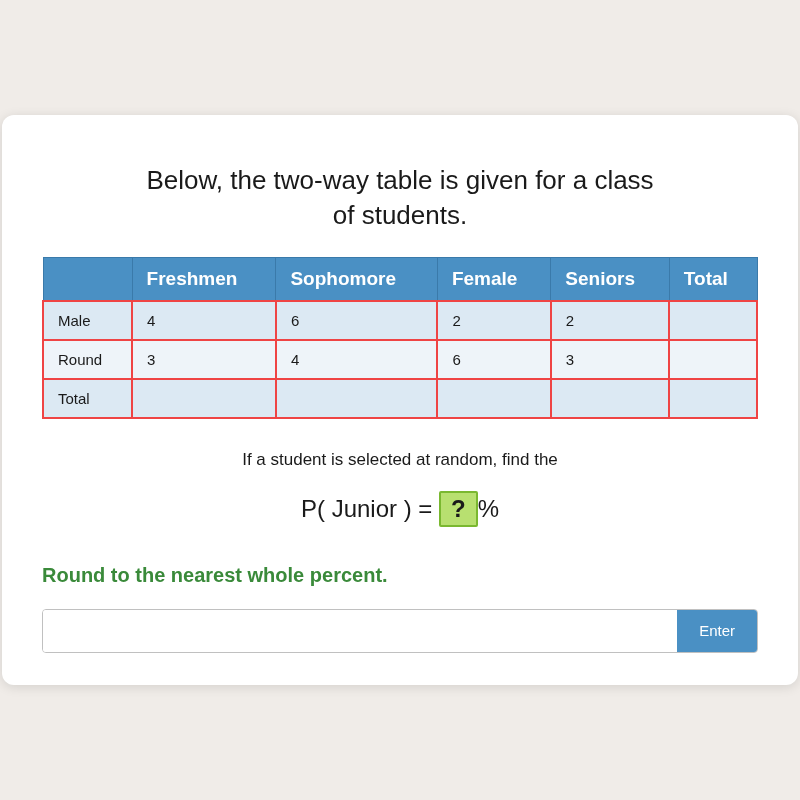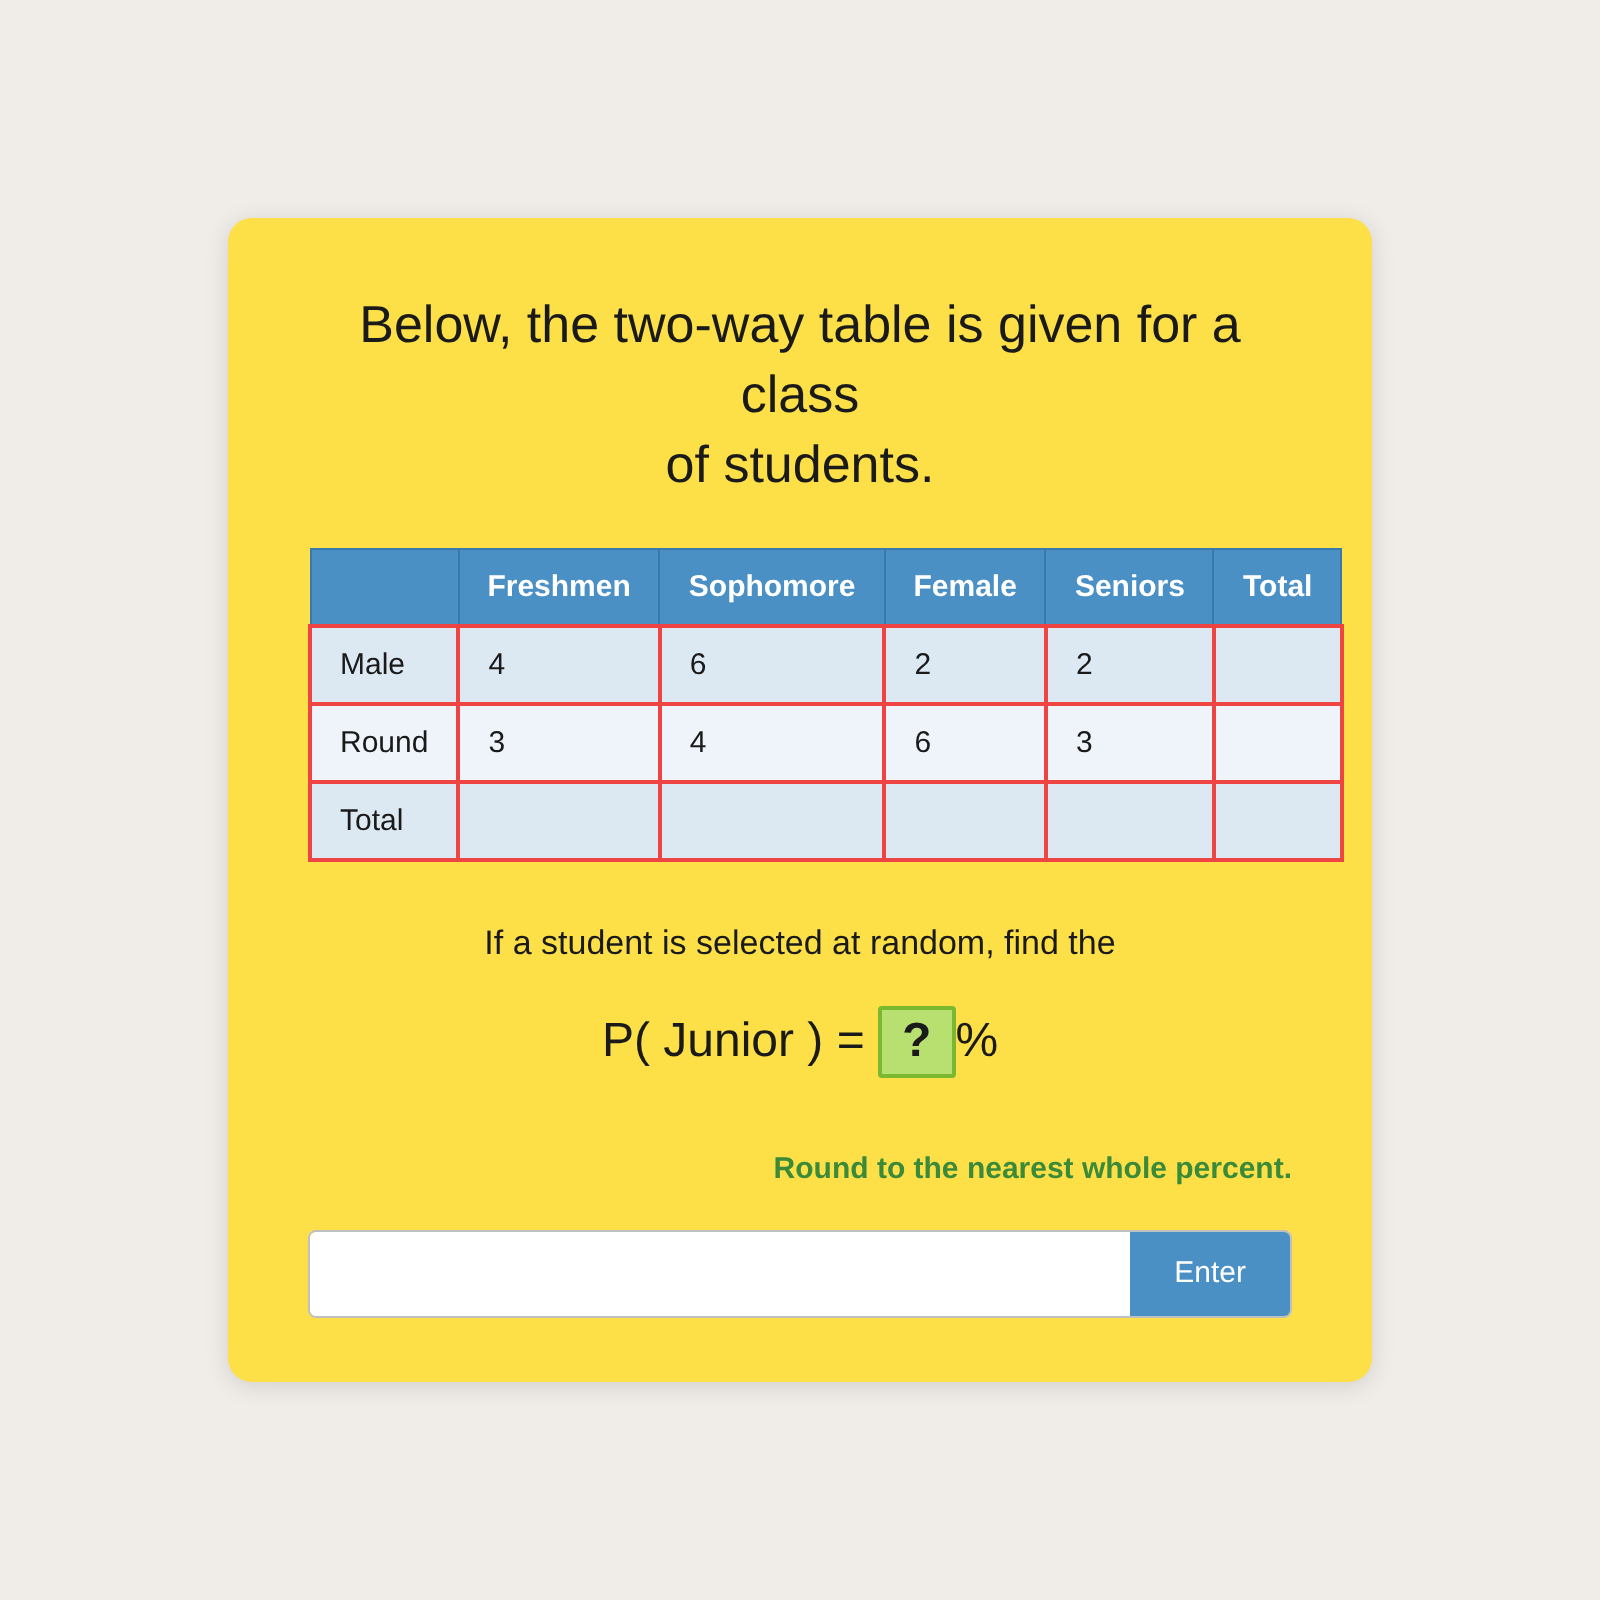--- a/index.html
+++ b/index.html
@@ -13,24 +13,24 @@
       height: 800px;
       background-color: #f0ece8;
       font-family: Arial, sans-serif;
       display: flex;
       align-items: center;
       justify-content: center;
       overflow: hidden;
     }
 
     .card {
-      background-color: #fde047;
+      background-color: #ffffff;
       border-radius: 12px;
-      width: 572px;
-      padding: 36px 40px 32px 40px;
+      width: 796px;
+      padding: 48px 40px 32px 40px;
       box-shadow: 0 2px 12px rgba(0,0,0,0.12);
     }
 
     .title {
       font-size: 26px;
       font-weight: 400;
       color: #1a1a1a;
       text-align: center;
       line-height: 1.35;
       margin-bottom: 24px;
@@ -40,21 +40,21 @@
     .table-wrapper {
       width: 100%;
       border-collapse: collapse;
       margin-bottom: 28px;
     }
 
     .table-wrapper th {
       background-color: #4a90c4;
       color: #ffffff;
       font-weight: 600;
-      font-size: 15px;
+      font-size: 19px;
       padding: 10px 14px;
       text-align: left;
       border: 1px solid #3a7aaa;
     }
 
     .table-wrapper td {
       padding: 10px 14px;
       font-size: 15px;
       color: #1a1a1a;
       border: 2px solid #ef4444;
@@ -96,22 +96,22 @@
       border: 2px solid #7ab830;
       padding: 2px 10px;
       font-size: 24px;
       font-weight: 600;
       color: #1a1a1a;
       border-radius: 2px;
     }
 
     
     .round-note {
-      text-align: right;
-      font-size: 15px;
+      text-align: left;
+      font-size: 20px;
       color: #3a8a3a;
       font-weight: 600;
       margin-bottom: 22px;
       margin-top: 37px;
     }
 
     
     .input-row {
       display: flex;
       align-items: center;

